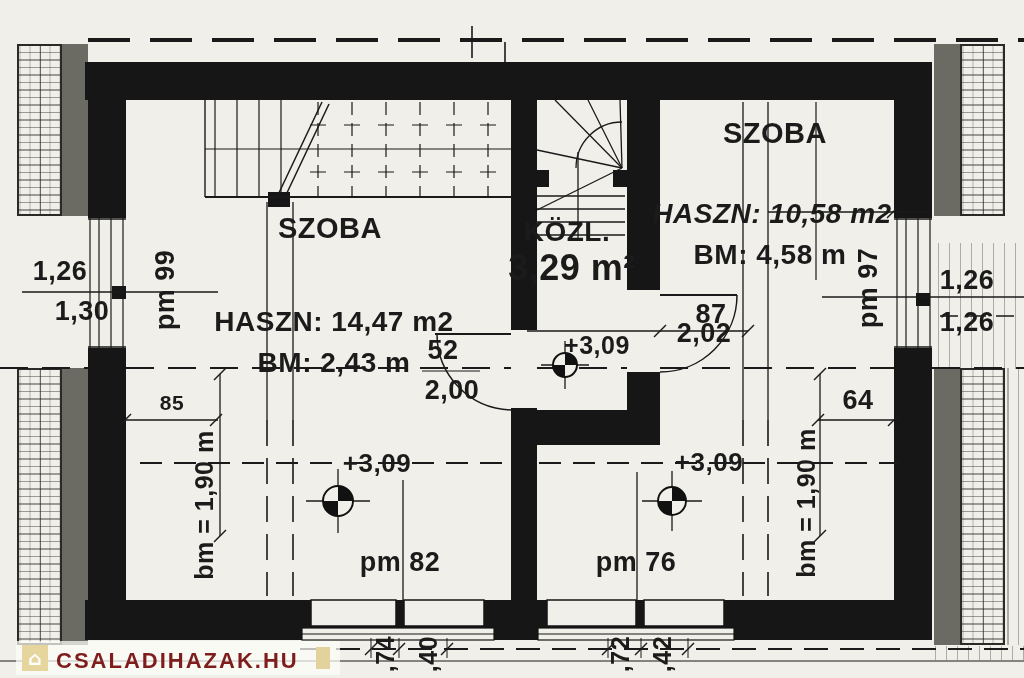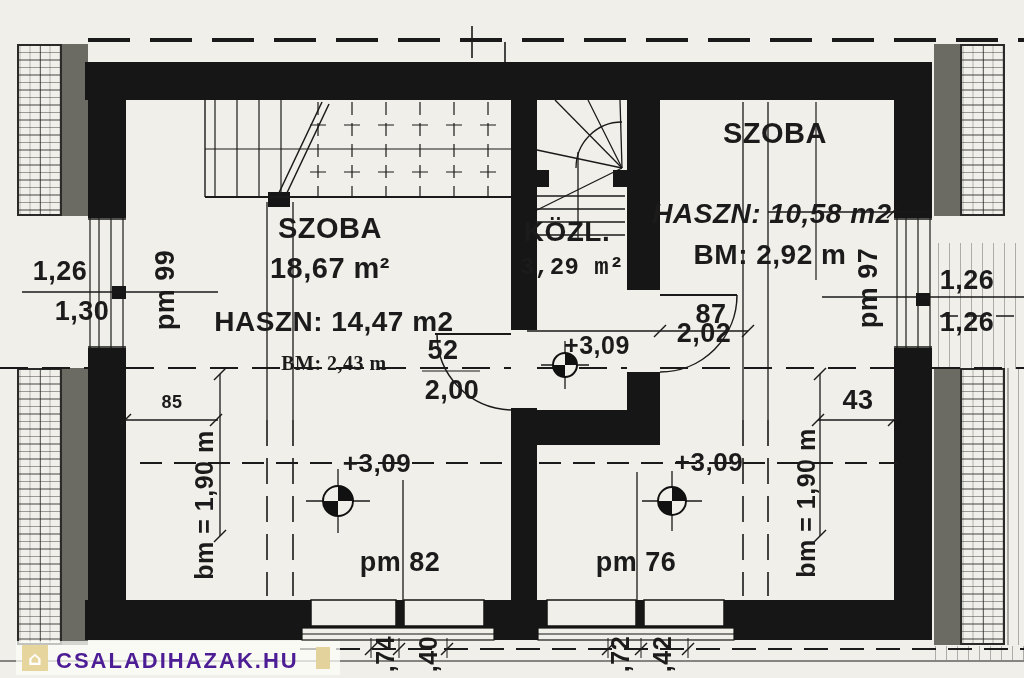--- a/index.html
+++ b/index.html
@@ -31,21 +31,21 @@
   .wm-band { position:absolute; z-index:6; background:rgba(253,253,250,.72); }
   .wm-icon {
     position:absolute; z-index:7; background:#e6d59d; color:#ffffff;
     display:flex; align-items:center; justify-content:center;
     font-family:"DejaVu Sans", sans-serif; font-size:19px; font-weight:700;
   }
   .wm-chip { position:absolute; z-index:7; background:#e3d29b; }
   .wm-text {
     position:absolute; z-index:7;
     font-family:"Liberation Sans", sans-serif; font-weight:700;
-    color:#4c1d95; letter-spacing:2px; font-size:22px; white-space:nowrap;
+    color:#7f1d1d; letter-spacing:2px; font-size:22px; white-space:nowrap;
   }
 </style>
 </head>
 <body>
 
 <div id="plan">
 
   <div class="hatchbox" style="left:17px;top:44px;width:45px;height:172px;">
       <div class="vline"></div>
     </div>
@@ -241,47 +241,46 @@
     <g>
       <line x1="541" y1="365" x2="589" y2="365" stroke="#1a1a1a" stroke-width="1.3"></line>
       <line x1="565" y1="341" x2="565" y2="389" stroke="#1a1a1a" stroke-width="1.3"></line>
       <circle cx="565" cy="365" r="12" fill="#f0efe9" stroke="#111" stroke-width="2"></circle>
       <path d="M 565 365 L 565 353 A 12 12 0 0 1 577 365 Z" fill="#111"></path>
       <path d="M 565 365 L 565 377 A 12 12 0 0 1 553 365 Z" fill="#111"></path>
     </g>
   </svg>
 
   <div class="lbl" style="left:330px;top:228px;font-size:29px;">SZOBA</div>
-  <div class="lbl" style="left:330px;top:268px;font-size:29px;">18,67 m²</div>
   <div class="lbl" style="left:334px;top:322px;font-size:28px;text-align:center;">HASZN: 14,47 m2</div>
-  <div class="lbl" style="left:334px;top:363px;font-size:20px;font-family:Liberation Serif, serif;">BM: 2,43 m</div>
+  <div class="lbl" style="left:334px;top:363px;font-size:28px;">BM: 2,43 m</div>
   <div class="lbl" style="left:377px;top:463px;font-size:26px;">+3,09</div>
   <div class="lbl" style="left:400px;top:562px;font-size:27px;">pm 82</div>
   <div class="lbl rot" style="left:165px;top:290px;font-size:27px;">pm 99</div>
   <div class="lbl rot" style="left:204px;top:505px;font-size:25px;">bm = 1,90 m</div>
 
   <div class="lbl" style="left:567px;top:232px;font-size:28px;">KÖZL.</div>
-  <div class="lbl" style="left:572px;top:268px;font-size:24px;font-family:Liberation Mono, monospace;">3,29 m²</div>
+  <div class="lbl" style="left:572px;top:268px;font-size:36px;">3,29 m²</div>
   <div class="lbl" style="left:597px;top:345px;font-size:25px;">+3,09</div>
 
   <div class="lbl" style="left:775px;top:133px;font-size:29px;">SZOBA</div>
   <div class="lbl" style="left:772px;top:214px;font-size:28px;font-style:italic;">HASZN: 10,58 m2</div>
-  <div class="lbl" style="left:770px;top:255px;font-size:28px;">BM: 2,92 m</div>
+  <div class="lbl" style="left:770px;top:255px;font-size:28px;">BM: 4,58 m</div>
   <div class="lbl" style="left:709px;top:462px;font-size:26px;">+3,09</div>
   <div class="lbl" style="left:636px;top:562px;font-size:27px;">pm 76</div>
   <div class="lbl rot" style="left:868px;top:288px;font-size:27px;">pm 97</div>
   <div class="lbl rot" style="left:806px;top:503px;font-size:25px;">bm = 1,90 m</div>
 
   <div class="lbl" style="left:60px;top:271px;font-size:27px;">1,26</div>
   <div class="lbl" style="left:60px;top:311px;font-size:27px;margin-left:22px;">1,30</div>
   <div class="lbl" style="left:967px;top:280px;font-size:27px;">1,26</div>
   <div class="lbl" style="left:967px;top:322px;font-size:27px;">1,26</div>
 
-  <div class="lbl" style="left:172px;top:402px;font-size:18px;text-align:center;">85</div>
-  <div class="lbl" style="left:858px;top:400px;font-size:27px;">43</div>
+  <div class="lbl" style="left:172px;top:402px;font-size:21px;text-align:center;">85</div>
+  <div class="lbl" style="left:858px;top:400px;font-size:27px;">64</div>
 
   <div class="lbl" style="left:443px;top:350px;font-size:27px;">52</div>
   <div class="lbl" style="left:452px;top:390px;font-size:27px;">2,00</div>
   <div class="lbl" style="left:711px;top:314px;font-size:27px;">87</div>
   <div class="lbl" style="left:704px;top:333px;font-size:27px;text-align:right;">2,02</div>
 
   <div class="lbl rot" style="left:385px;top:654px;font-size:25px;">,74</div>
   <div class="lbl rot" style="left:428px;top:654px;font-size:25px;">,40</div>
   <div class="lbl rot" style="left:620px;top:654px;font-size:25px;">,72</div>
   <div class="lbl rot" style="left:662px;top:654px;font-size:25px;">,42</div>

